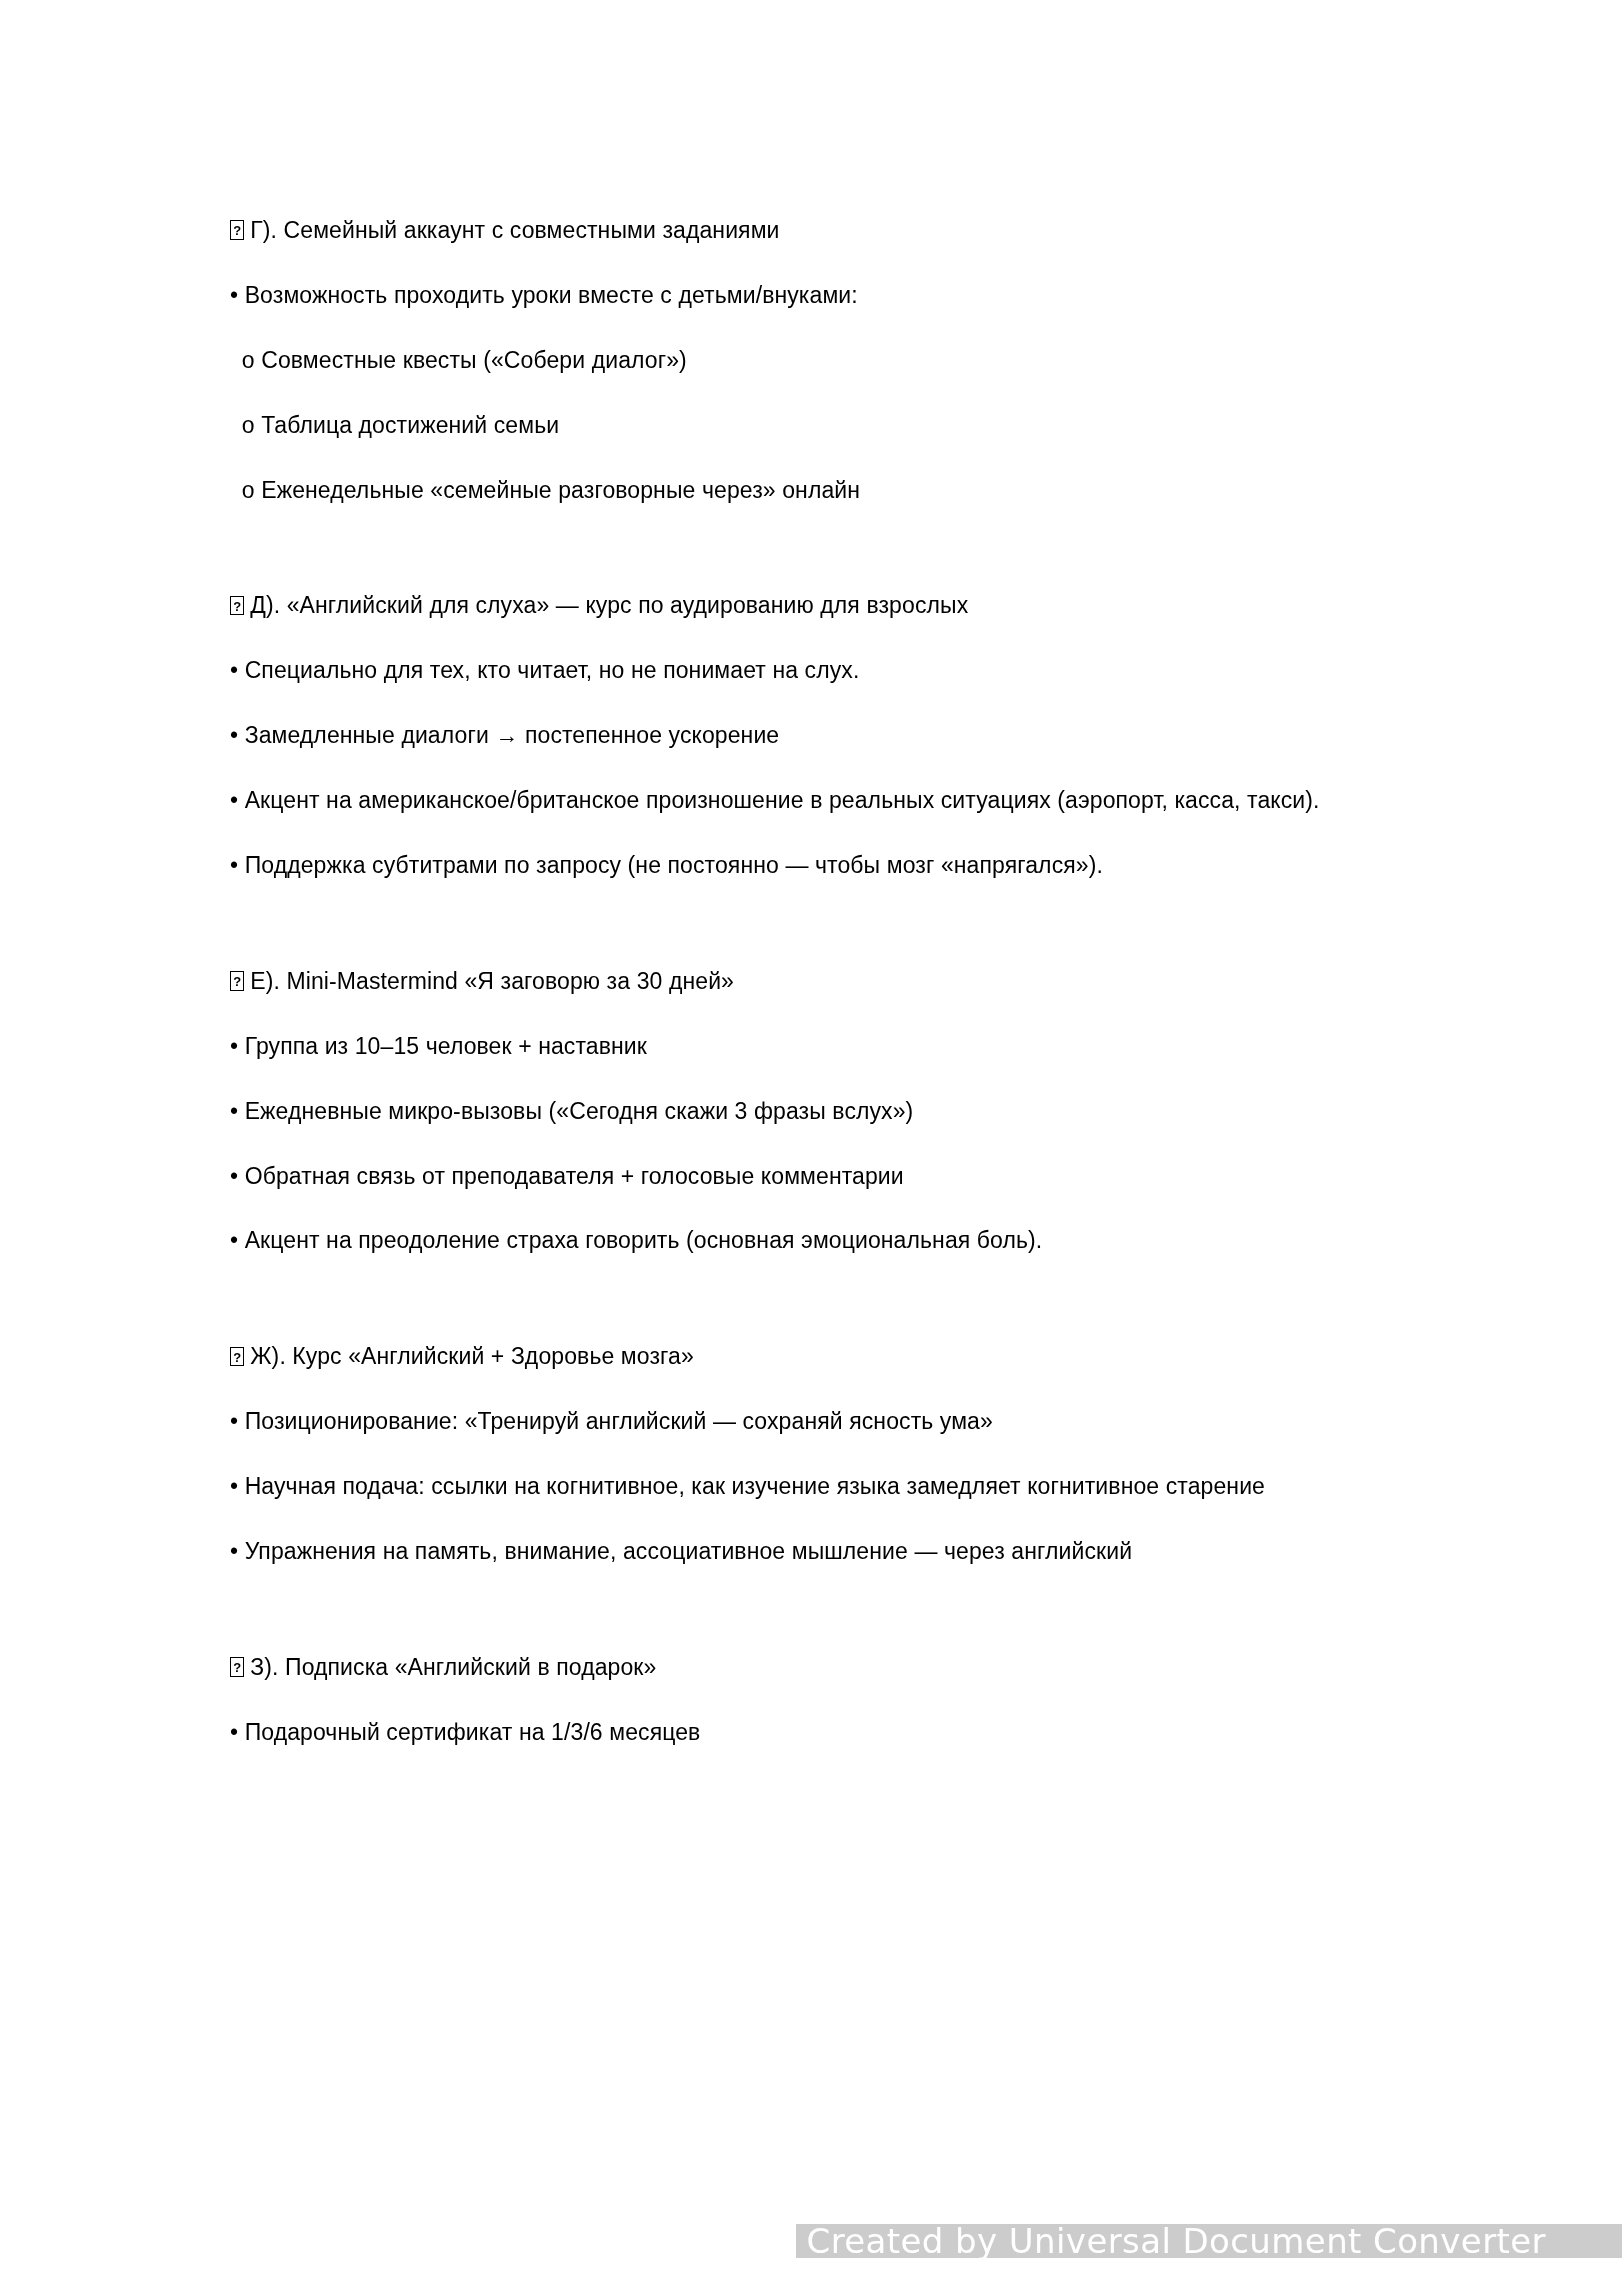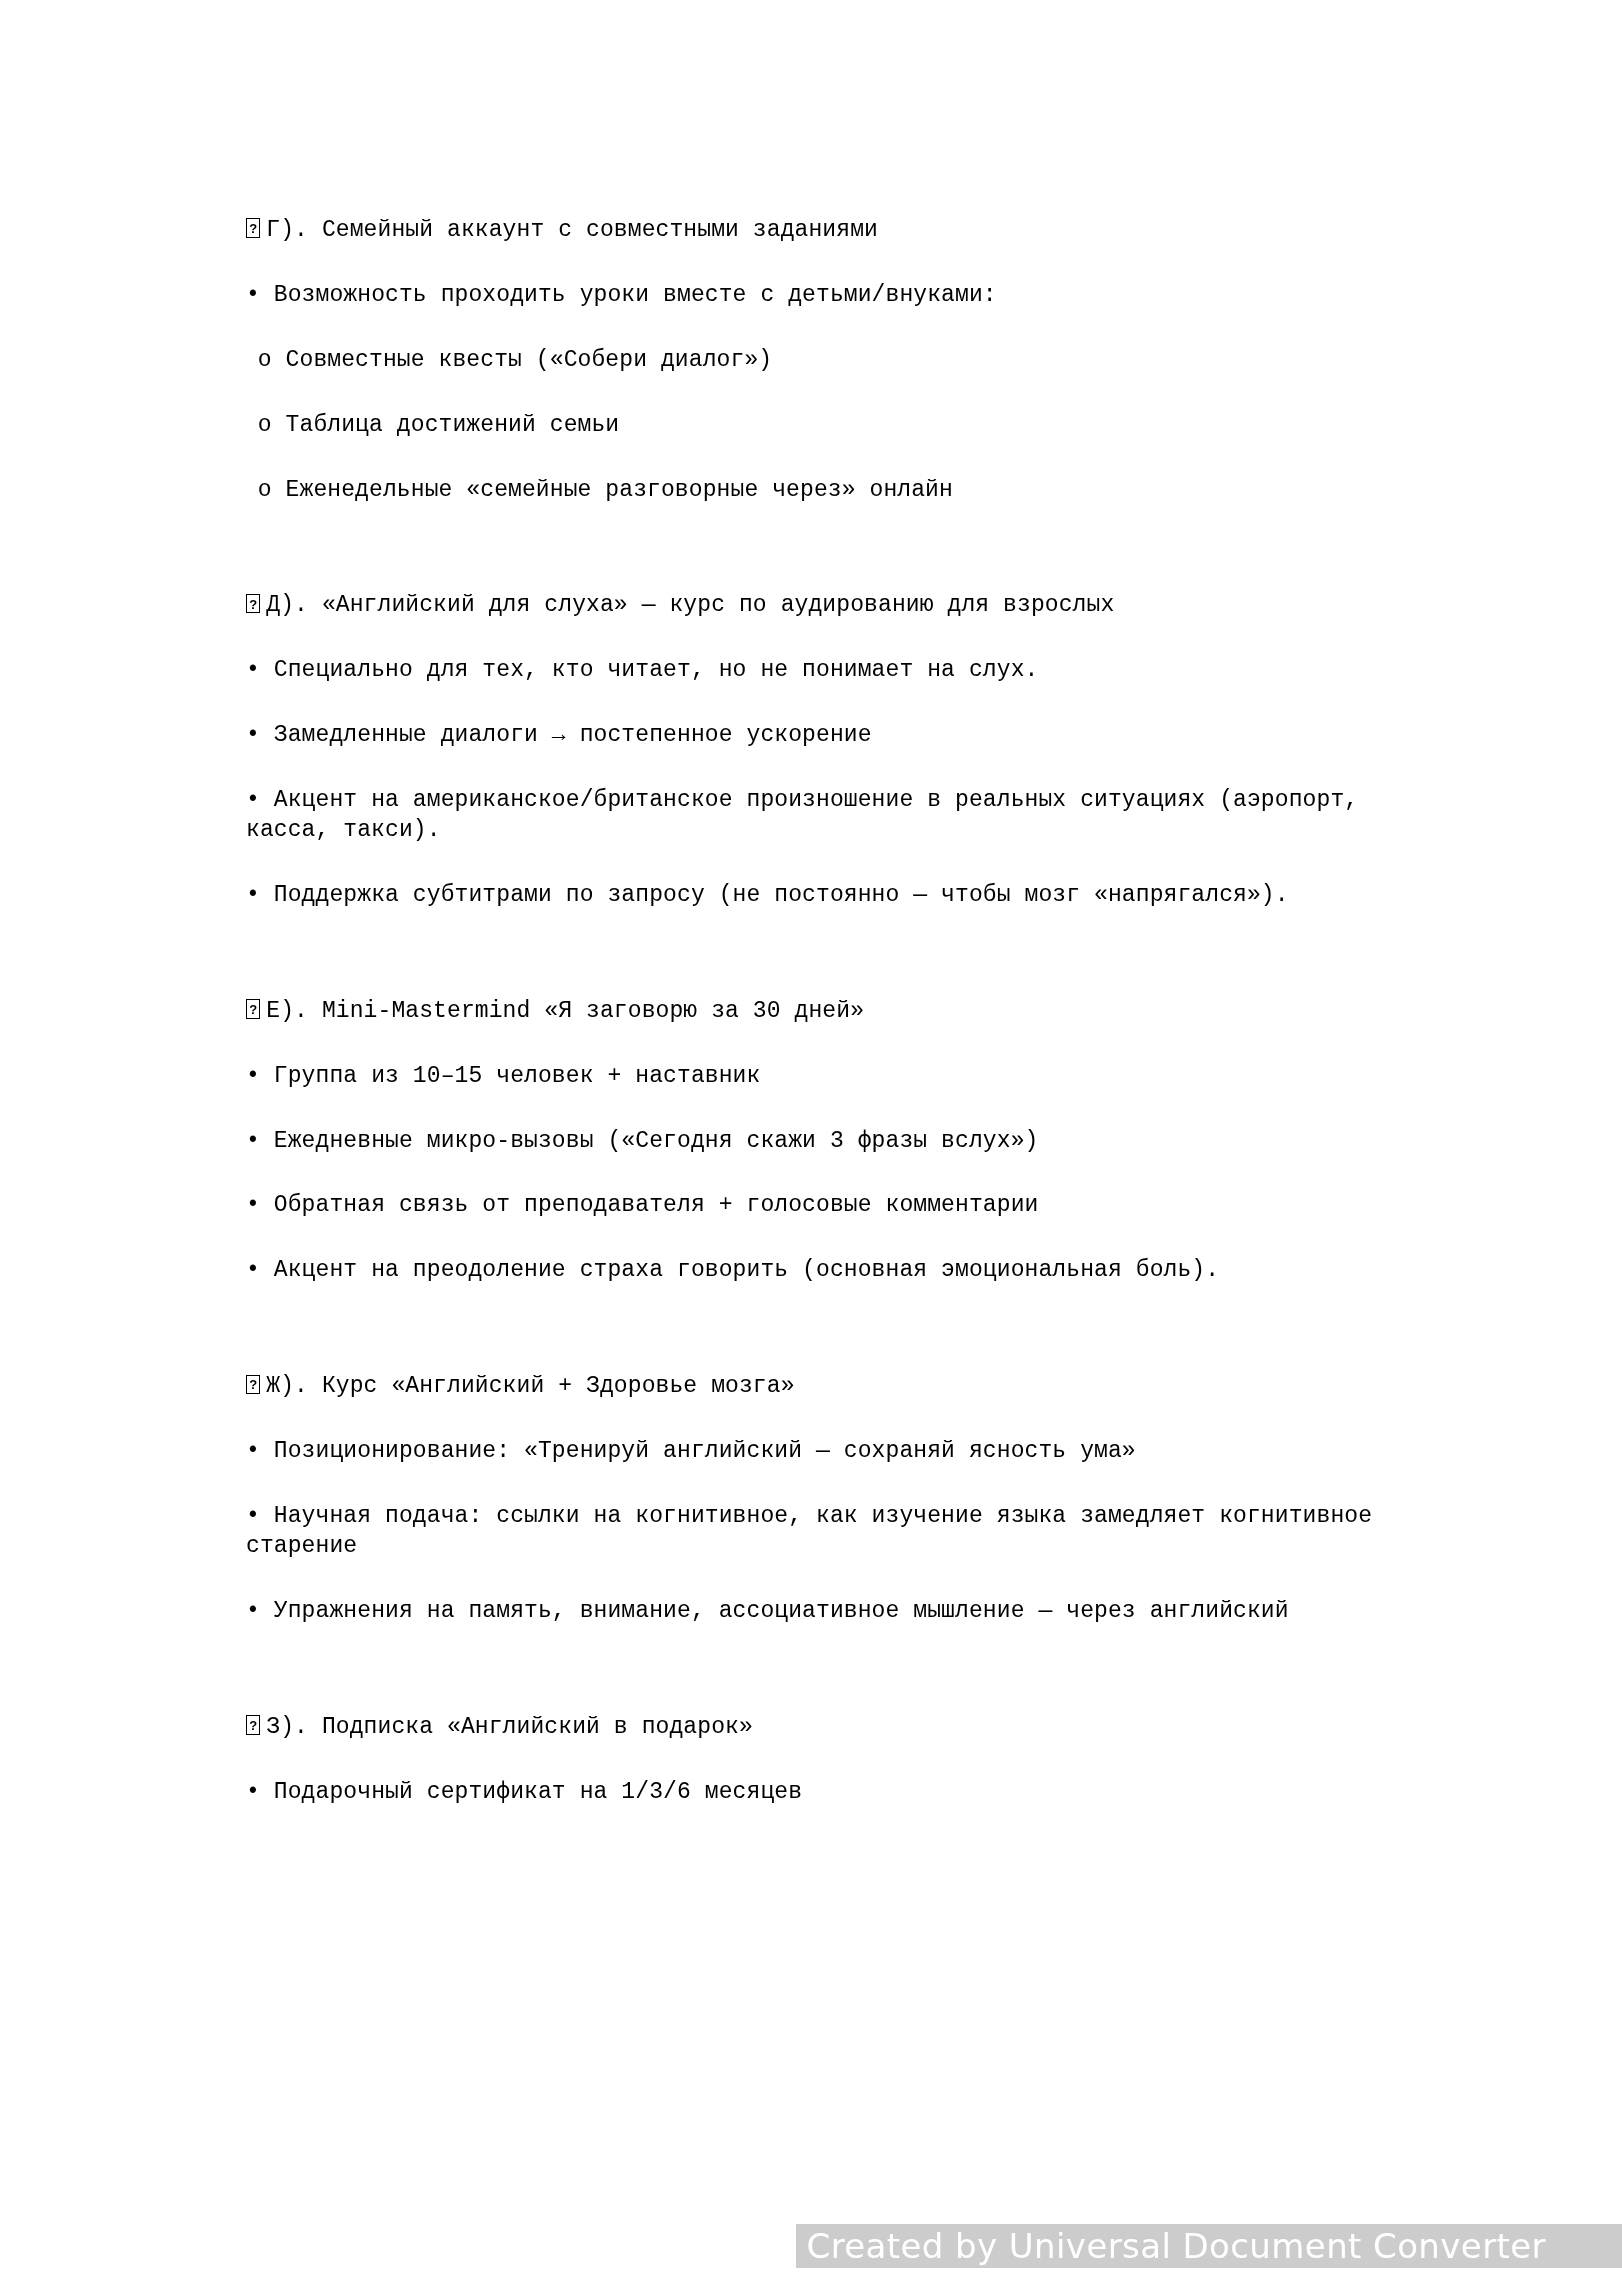--- a/index.html
+++ b/index.html
@@ -16,24 +16,23 @@
   .page {
     position: relative;
     width: 1623px;
     height: 2295px;
     background: #ffffff;
     overflow: hidden;
     box-sizing: border-box;
   }
   .content {
     position: absolute;
-    left: 246px;
+    left: 230px;
     top: 216px;
     width: 1178px;
-    font-family: Liberation Mono, monospace;
   }
 
   
   .para {
     font-size: 23px;
     line-height: 1.30;
     letter-spacing: 0.1px;
     margin: 0;
     padding: 0;
     white-space: pre-wrap;
@@ -76,21 +75,21 @@
     font-weight: 700;
     font-family: "Liberation Sans", sans-serif;
   }
 
   
   .watermark {
     position: absolute;
     left: 796px;
     top: 2224px;
     width: 826px;
-    height: 44px;
+    height: 34px;
     background: #cccccc;
     display: flex;
     align-items: center;
     box-sizing: border-box;
     padding-left: 10.5px;
   }
   .watermark-text {
     color: #ffffff;
     font-family: "DejaVu Sans", sans-serif;
     font-size: 34px;

